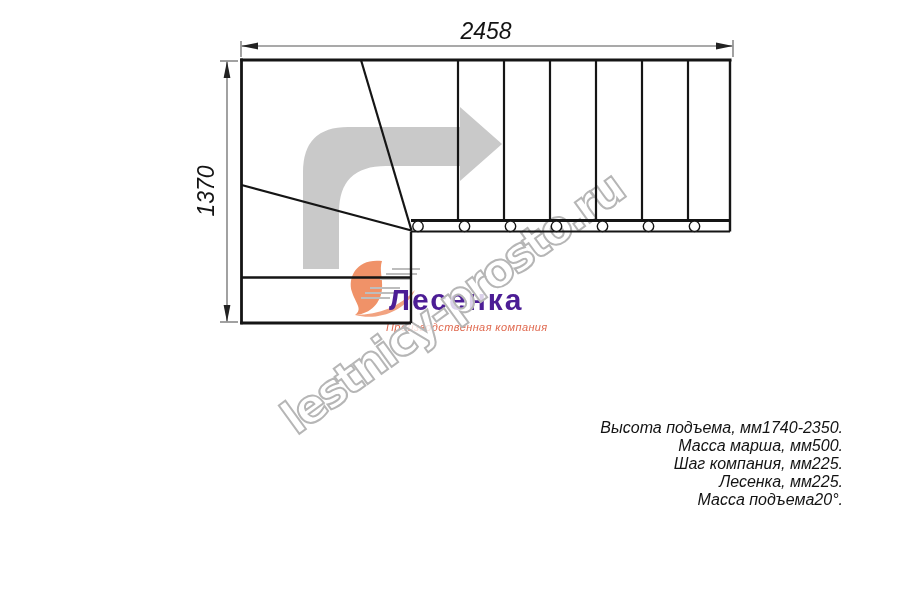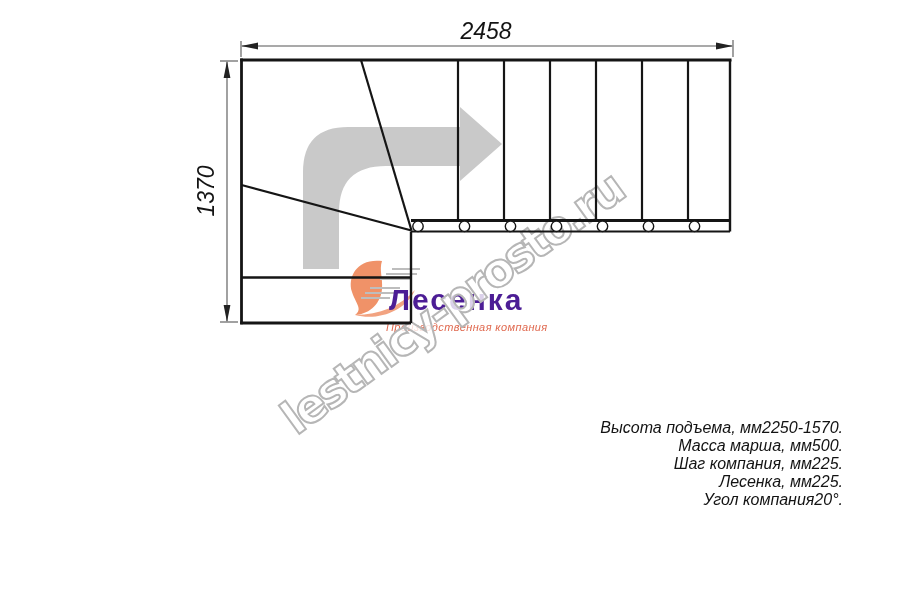--- a/index.html
+++ b/index.html
@@ -104,33 +104,33 @@
       </g>
       <polygon fill="#222222" points="227,61 223.6,78 230.4,78"></polygon>
       <polygon fill="#222222" points="227,322 223.6,305 230.4,305"></polygon>
       <text class="dim-num" text-anchor="middle" transform="translate(214,191) rotate(-90)">1370</text>
     </g>
   </svg>
 
   <div class="specs">
     <div class="spec-row">
       <span class="spec-label">Высота подъема, мм</span>
-      <span class="spec-value">2250-1570.</span>
+      <span class="spec-value">1740-2350.</span>
     </div>
     <div class="spec-row">
       <span class="spec-label">Масса марша, мм</span>
       <span class="spec-value">500.</span>
     </div>
     <div class="spec-row">
       <span class="spec-label">Шаг компания, мм</span>
       <span class="spec-value">225.</span>
     </div>
     <div class="spec-row">
       <span class="spec-label">Лесенка, мм</span>
       <span class="spec-value">225.</span>
     </div>
     <div class="spec-row">
-      <span class="spec-label">Угол компания</span>
+      <span class="spec-label">Масса подъема</span>
       <span class="spec-value">20°.</span>
     </div>
   </div>
 
 </div>
 
 </body></html>

